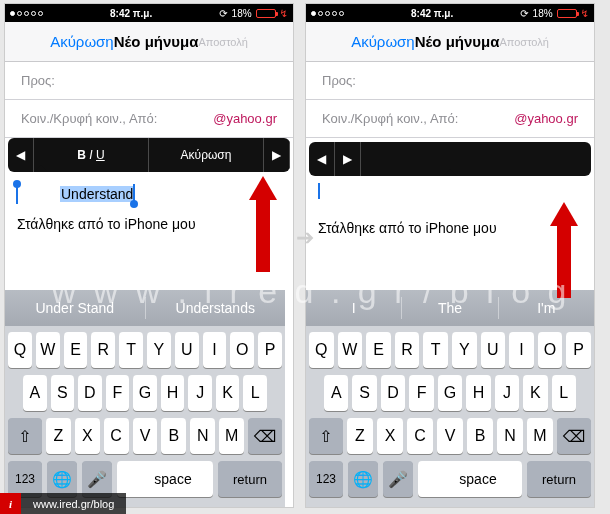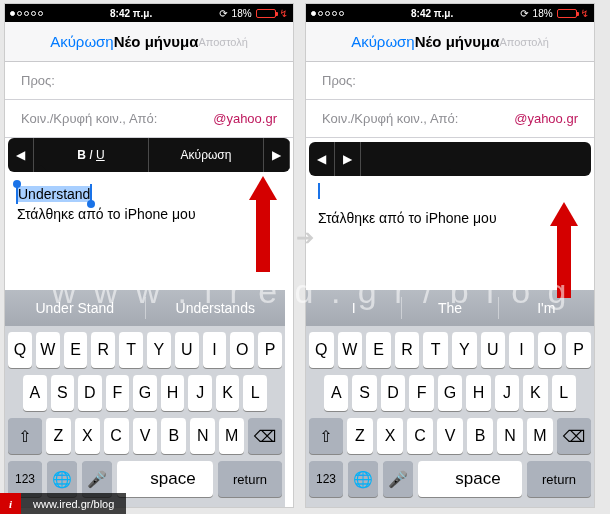--- a/index.html
+++ b/index.html
@@ -32,51 +32,51 @@
   .ctx { position: absolute; left: 3px; right: 3px; top: 0; height: 34px; background: #111; border-radius: 6px; display: flex; align-items: stretch; color: #fff; font-size: 12px; overflow: hidden; z-index: 5; }
   .ctx .arr { width: 26px; display: flex; align-items: center; justify-content: center; border-right: 1px solid #4a4a4a; }
   .ctx .arr:last-child { border-right: none; border-left: 1px solid #4a4a4a; }
   .ctx .item { flex: 1; display: flex; align-items: center; justify-content: center; border-right: 1px solid #4a4a4a; padding: 0 6px; white-space: nowrap; }
   .ctx .item:last-of-type { border-right: none; }
   .ctx .tail { position: absolute; left: 28px; bottom: -5px; width: 10px; height: 10px; background: #111; transform: rotate(45deg); }
   .ctx2 .only { flex: 1; display: flex; align-items: center; justify-content: center; }
   .ctx2 .tail { left: 50%; margin-left: -5px; }
   
   .body { padding: 10px 12px; font-size: 14px; color: #000; }
-  .selword { position: relative; display: inline-block; }
+  .selword { position: relative; display: inline-block; padding-left: 43px; }
   .selword .txt { background: #a8cfff; padding: 0 1px; }
   .handle { position: absolute; width: 8px; height: 8px; background: #1a73e8; border-radius: 50%; }
   .handle.l { left: -4px; top: -6px; }
   .handle.r { right: -4px; bottom: -6px; }
   .handle::after { content: ""; position: absolute; width: 2px; height: 18px; background: #1a73e8; left: 3px; }
   .handle.l::after { top: 6px; }
   .handle.r::after { bottom: 6px; }
   .cursor { display: inline-block; width: 2px; height: 16px; background: #1a73e8; vertical-align: middle; }
-  .sig { margin-top: 4px; }
+  .sig { margin-top: 14px; }
   
   .cursrow { padding: 0 12px; height: 22px; display: flex; align-items: center; }
   
   .ptr { position: absolute; width: 16px; height: 96px; right: 22px; z-index: 10; }
   .ptr .head { width: 0; height: 0; border-left: 14px solid transparent; border-right: 14px solid transparent; border-bottom: 24px solid #d40000; margin-left: -6px; }
   .ptr .stem { width: 14px; height: 72px; background: #d40000; margin: 0 auto; }
   
   .sugg { height: 36px; background: linear-gradient(#b7bcc3,#a5aab2); display: flex; align-items: center; }
   .sugg .s { flex: 1; text-align: center; color: #fff; font-size: 14px; height: 100%; display: flex; align-items: center; justify-content: center; }
   .sugg .sep { width: 1px; height: 22px; background: rgba(255,255,255,.4); }
   
   .kb { background: #d1d4d9; padding: 6px 3px 3px; }
   .krow { display: flex; gap: 4px; justify-content: center; margin-bottom: 7px; }
   .key { background: #fff; border-radius: 4px; box-shadow: 0 1px 0 #888; height: 36px; display: flex; align-items: center; justify-content: center; font-size: 16px; color: #000; flex: 1; min-width: 0; }
   .krow.r2 { padding: 0 15px; }
   .special { background: #acb2bc; color: #000; }
   .shift, .del { flex: 0 0 34px; }
   .krow.r4 { gap: 5px; }
   .k123 { flex: 0 0 34px; font-size: 12px; }
   .globe, .mic { flex: 0 0 30px; }
-  .space { flex: 1; font-size: 17px; padding-left: 16px; }
+  .space { flex: 1; font-size: 14px; padding-left: 16px; }
   .return { flex: 0 0 64px; font-size: 13px; }
   
   .midarr { position: absolute; left: 296px; top: 225px; color: #cfcfcf; font-size: 22px; }
   
   .footer { position: absolute; left: 0; bottom: 0; height: 21px; display: flex; align-items: stretch; font-size: 11px; z-index: 20; }
   .ficon { width: 21px; background: #d40000; color: #fff; display: flex; align-items: center; justify-content: center; font-family: Georgia, serif; font-style: italic; font-weight: bold; }
   .furl { background: rgba(0,0,0,.72); color: #fff; padding: 0 12px; display: flex; align-items: center; }
   
   .wm { position: absolute; left: 0; right: 0; top: 272px; text-align: center; font-size: 34px; color: rgba(255,255,255,.55); letter-spacing: 4px; font-weight: 300; z-index: 15; pointer-events: none; white-space: nowrap; margin-left: 12px; }
 </style>

